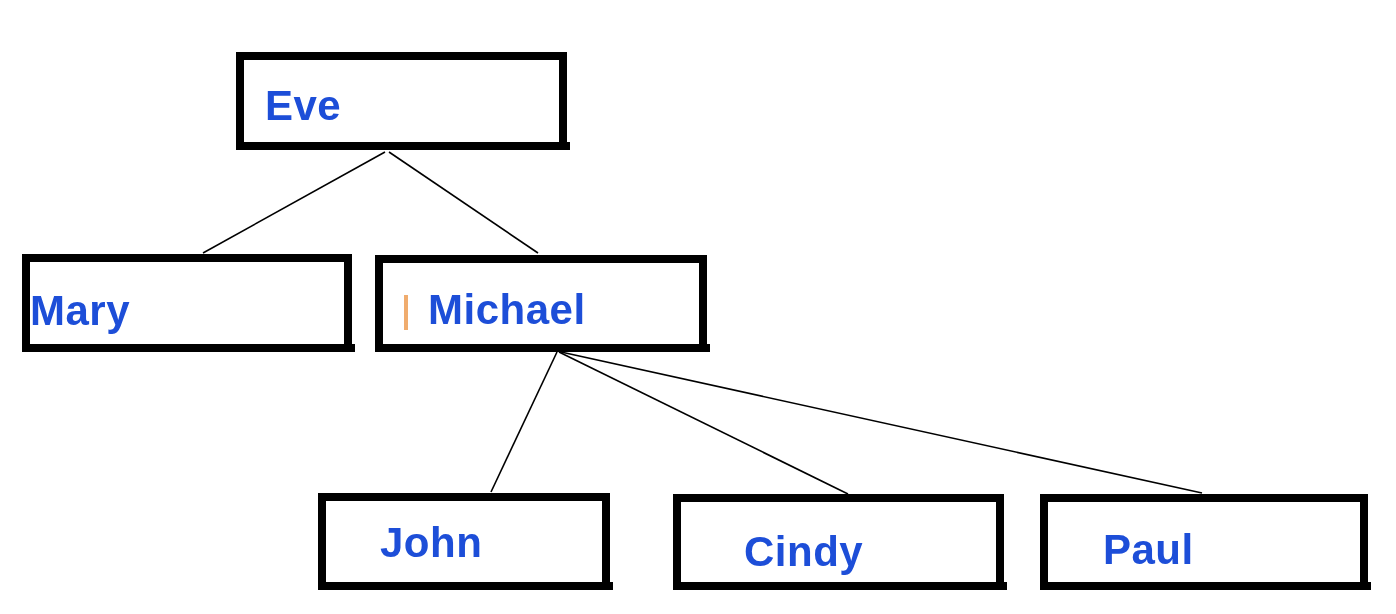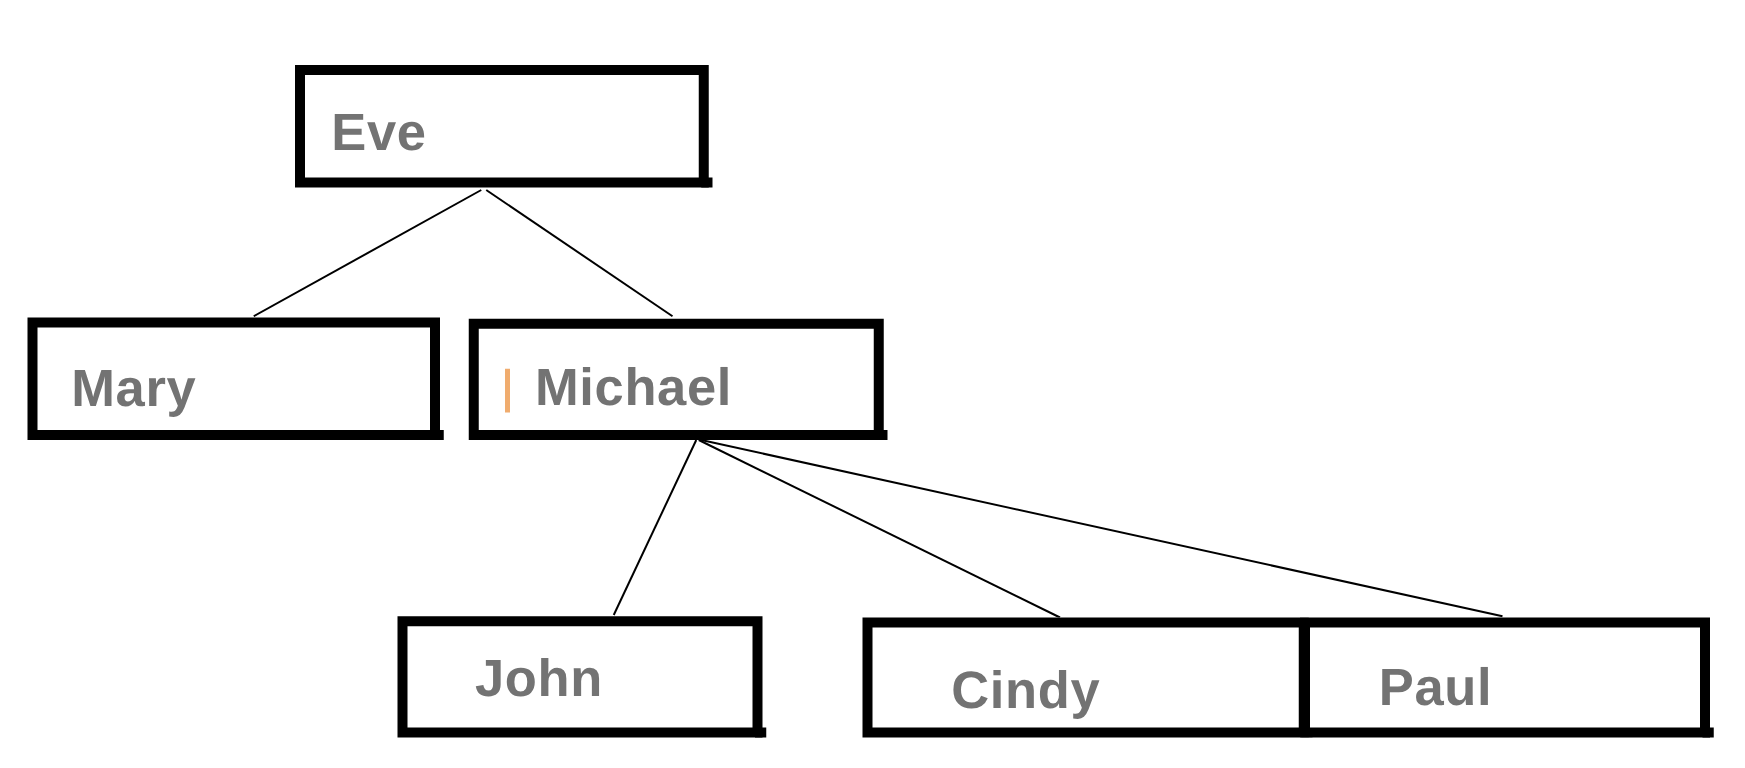--- a/index.html
+++ b/index.html
@@ -38,33 +38,33 @@
     position: absolute;
     right: -11px;
     bottom: -8px;
     width: 9px;
     height: 8px;
     background: #000000;
   }
   .node .label {
     font-weight: bold;
     font-size: 42px;
-    color: #737373;
+    color: #1d4ed8;
     letter-spacing: 0.5px;
     white-space: nowrap;
   }
   #node-eve     { left: 236px; top: 52px;  width: 331px; height: 98px; }
   #node-mary    { left: 22px;  top: 254px; width: 330px; height: 98px; }
   #node-michael { left: 375px; top: 255px; width: 332px; height: 97px; text-align: right; }
   #node-john    { left: 318px; top: 493px; width: 292px; height: 97px; }
-  #node-cindy   { left: 690px; top: 494px; width: 357px; height: 96px; }
+  #node-cindy   { left: 673px; top: 494px; width: 331px; height: 96px; }
   #node-paul    { left: 1040px;top: 494px; width: 328px; height: 96px; }
 
   #node-eve     .label { margin-left: 21px; transform: translateY(5px); }
-  #node-mary    .label { margin-left: 27px; transform: translateY(8px); }
+  #node-mary    .label { transform: translateY(8px); }
   #node-michael .label { margin-left: 45px; transform: translateY(6px); }
   #node-john    .label { margin-left: 54px; transform: translateY(1px); }
   #node-cindy   .label { margin-left: 63px; transform: translateY(10px); }
   #node-paul    .label { margin-left: 55px; transform: translateY(8px); }
 
   .caret {
     position: absolute;
     left: 404px;
     top: 295px;
     width: 4px;

